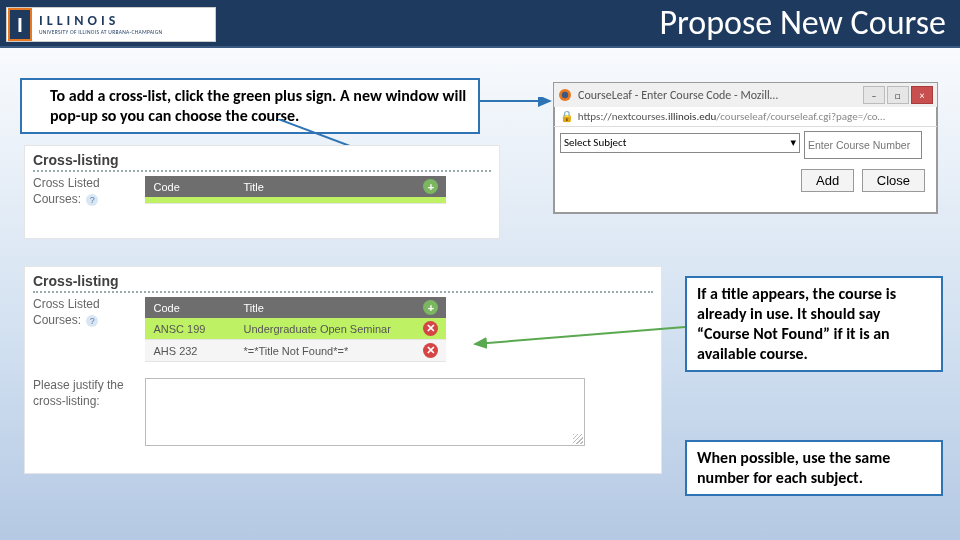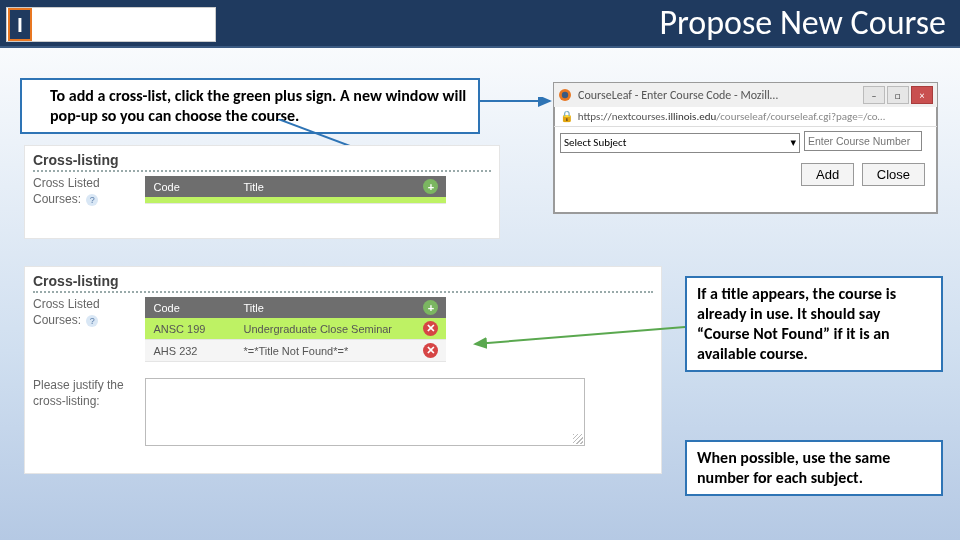--- a/index.html
+++ b/index.html
@@ -28,21 +28,21 @@
   .fx-icon { width: 14px; height: 14px; margin-right: 6px; display: inline-flex; align-items: center; justify-content: center; }
   .popup-title-text { flex: 1; white-space: nowrap; overflow: hidden; text-overflow: ellipsis; }
   .win-btn { width: 22px; height: 18px; margin-left: 2px; background: #e6e6e6; border: 1px solid #bbb; font-size: 10px; display: inline-flex; align-items: center; justify-content: center; color: #444; }
   .win-close { background: #c94f4f; color: #fff; border-color: #a83c3c; }
   .addr-bar { display: flex; align-items: center; padding: 3px 6px; font-size: 11px; color: #555; border-bottom: 1px solid #ddd; }
   .lock { color: #7a7a7a; margin-right: 4px; }
   .addr-host { color: #333; }
   .addr-rest { color: #888; }
   .popup-body { padding: 4px 6px; }
   .sel-subject { width: 240px; height: 20px; border: 1px solid #888; font-size: 11px; padding: 1px 3px; background: #fff; display: inline-flex; justify-content: space-between; align-items: center; }
-  .enter-num { width: 118px; height: 20px; border: 1px solid #888; font-size: 10.5px; padding: 1px 3px; margin-left: 4px; display: inline-block; vertical-align: top; }
+  .enter-num { width: 118px; height: 28px; border: 1px solid #888; font-size: 10.5px; padding: 1px 3px; margin-left: 4px; display: inline-block; vertical-align: top; }
   .popup-btns { margin-top: 10px; text-align: right; padding-right: 6px; }
   .popup-btn { border: 1px solid #999; background: #f4f4f4; font-size: 13px; padding: 3px 14px; margin-left: 4px; }
 
   
   .panel1 { position: absolute; top: 145px; left: 24px; width: 476px; height: 94px; background: #fff; border: 1px solid #e5e5e5; padding: 6px 8px; font-family: Tahoma, Arial, sans-serif; }
   .panel2 { position: absolute; top: 266px; left: 24px; width: 638px; height: 208px; background: #fff; border: 1px solid #e5e5e5; padding: 6px 8px; font-family: Tahoma, Arial, sans-serif; }
   .sect-title { color: #404040; font-weight: bold; font-size: 14px; border-bottom: 2px dotted #9aa; padding-bottom: 2px; margin-bottom: 4px; }
   .labelcol { display: inline-block; vertical-align: top; font-size: 12px; color: #666; width: 108px; line-height: 1.3; }
   .help-dot { display: inline-block; width: 12px; height: 12px; border-radius: 50%; background: #d9e7f5; color: #5a7ca8; font-size: 9px; text-align: center; line-height: 12px; margin-left: 2px; }
   .tblwrap { display: inline-block; vertical-align: top; }
@@ -59,20 +59,24 @@
   .justify-row { margin-top: 16px; }
   .justify-box { display: inline-block; vertical-align: top; width: 440px; height: 68px; border: 1px solid #bbb; background: #fff; position: relative; }
   .resize-grip { position: absolute; bottom: 1px; right: 1px; width: 10px; height: 10px; background: repeating-linear-gradient(135deg,#bbb 0 1px,transparent 1px 3px); }
 </style>
 </head>
 <body>
 
 <div class="header">
   <div class="logo-block">
     <div class="logo-i">I</div>
+    <div class="logo-text">
+      <div class="logo-big">ILLINOIS</div>
+      <div class="logo-small">UNIVERSITY OF ILLINOIS AT URBANA-CHAMPAIGN</div>
+    </div>
   </div>
   <div class="page-title">Propose New Course</div>
 </div>
 <div class="title-underline"></div>
 
 <div class="callout callout-1">
   <span style="font-weight:600">To add a cross-list, click the green plus sign. A new window will pop-up so you can choose the course.</span>
 </div>
 
 <svg class="arrow" style="top:119px;left:278px" width="220" height="100">
@@ -154,21 +158,21 @@
     <span class="tblwrap">
       <table class="tbl">
         <tbody>
             <tr>
           <th class="th-code">Code</th>
           <th class="th-title">Title</th>
           <th class="plus-cell"><span class="plus">+</span></th>
         </tr>
         <tr>
           <td>ANSC 199</td>
-          <td>Undergraduate Close Seminar</td>
+          <td>Undergraduate Open Seminar</td>
           <td class="plus-cell"><span class="del">✕</span></td>
         </tr>
         <tr class="row-alt">
           <td>AHS 232</td>
           <td class="notfound">*=*Title Not Found*=*</td>
           <td class="plus-cell"><span class="del">✕</span></td>
         </tr>
       </tbody>
         </table>
     </span>

